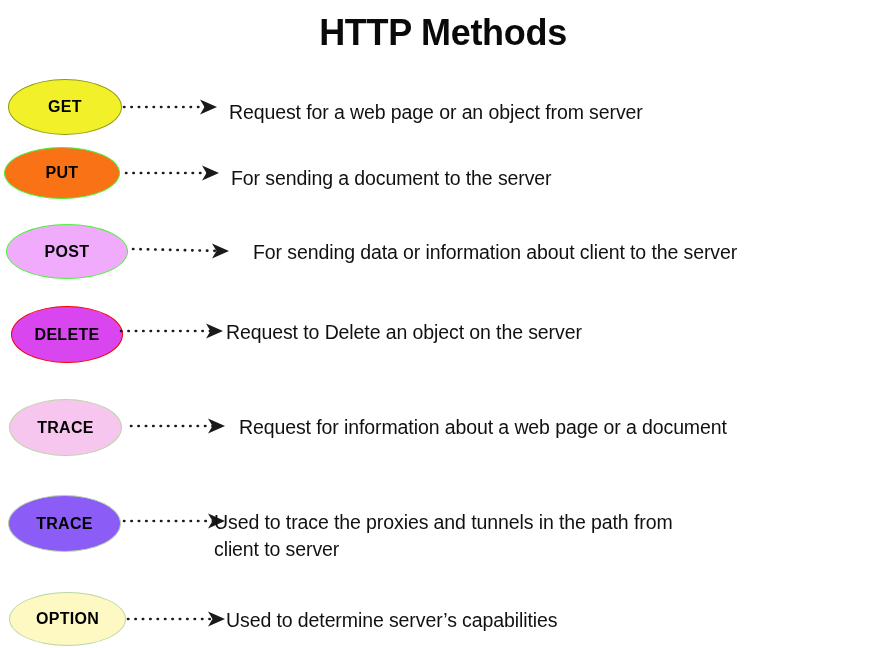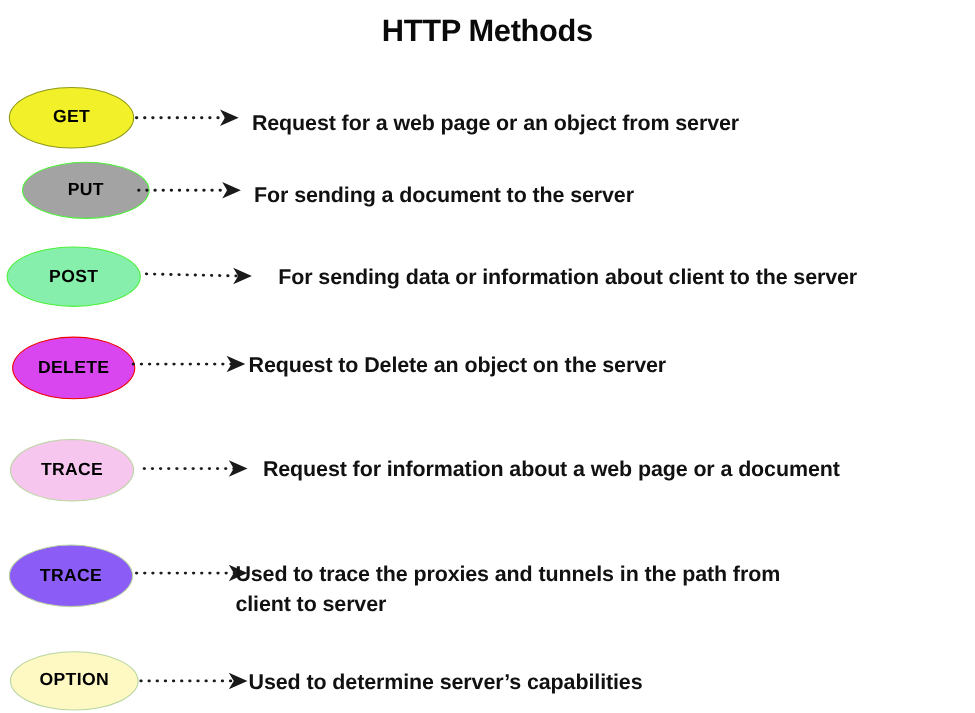--- a/index.html
+++ b/index.html
@@ -24,21 +24,21 @@
   }
 
   .page-title {
     position: absolute;
     top: 12px;
     left: 0;
     width: 886px;
     text-align: center;
     font-family: "Liberation Sans", sans-serif;
     font-weight: bold;
-    font-size: 28px;
+    font-size: 36px;
     letter-spacing: -0.3px;
     color: #0a0a0a;
     white-space: nowrap;
   }
 
   
   .row {
     position: absolute;
     left: 0;
     width: 886px;
@@ -64,21 +64,21 @@
 
   .arrow {
     position: absolute;
     height: 12px;
   }
 
   .desc {
     position: absolute;
     font-family: "Liberation Sans", sans-serif;
     font-size: 19.5px;
-    font-weight: 700;
+    font-weight: 400;
     color: #111111;
     line-height: 27px;
     white-space: pre-line;
     letter-spacing: -0.1px;
   }
 </style>
 </head>
 <body>
 
 <div id="diagram">
@@ -90,31 +90,31 @@
         <div class="bubble" style="left: 8px; top: 79px; width: 114px; height: 56px; background: rgb(242, 240, 40); border: 1.5px solid rgb(143, 154, 26);">
           <span class="bubble-label">GET</span>
         </div>
         <svg class="arrow" width="108" height="28" viewBox="0 0 108 28" style="position: absolute; left: 122px; top: 93px; height: 28px;">
           <line x1="2" y1="14" x2="88" y2="14" stroke="#1a1a1a" stroke-width="2.6" stroke-linecap="round" stroke-dasharray="0.4 7"></line>
           <path d="M 78 6.5 L 95 14 L 78 21.5 L 82.5 14 Z" fill="#1a1a1a"></path>
         </svg>
         <div class="desc" style="left: 229px; top: 99px;">Request for a web page or an object from server</div>
       </div>
       <div class="row">
-        <div class="bubble" style="left: 20px; top: 147px; width: 116px; height: 52px; background: #a3a3a3; border: 1.5px solid rgb(77, 240, 58);">
+        <div class="bubble" style="left: 4px; top: 147px; width: 116px; height: 52px; background: #f97316; border: 1.5px solid rgb(77, 240, 58);">
           <span class="bubble-label">PUT</span>
         </div>
         <svg class="arrow" width="108" height="28" viewBox="0 0 108 28" style="position: absolute; left: 124px; top: 159px; height: 28px;">
           <line x1="2" y1="14" x2="88" y2="14" stroke="#1a1a1a" stroke-width="2.6" stroke-linecap="round" stroke-dasharray="0.4 7"></line>
           <path d="M 78 6.5 L 95 14 L 78 21.5 L 82.5 14 Z" fill="#1a1a1a"></path>
         </svg>
         <div class="desc" style="left: 231px; top: 165px;">For sending a document to the server</div>
       </div>
       <div class="row">
-        <div class="bubble" style="left: 6px; top: 224px; width: 122px; height: 55px; background: #86efac; border: 1.5px solid rgb(77, 240, 58);">
+        <div class="bubble" style="left: 6px; top: 224px; width: 122px; height: 55px; background: #f0abfc; border: 1.5px solid rgb(77, 240, 58);">
           <span class="bubble-label">POST</span>
         </div>
         <svg class="arrow" width="111" height="30" viewBox="0 0 111 30" style="position: absolute; left: 131px; top: 235px; height: 30px;">
           <line x1="2" y1="14" x2="91" y2="16" stroke="#1a1a1a" stroke-width="2.6" stroke-linecap="round" stroke-dasharray="0.4 7"></line>
           <path d="M 81 8.5 L 98 16 L 81 23.5 L 85.5 16 Z" fill="#1a1a1a"></path>
         </svg>
         <div class="desc" style="left: 253px; top: 239px;">For sending data or information about client to the server</div>
       </div>
       <div class="row">
         <div class="bubble" style="left: 11px; top: 306px; width: 112px; height: 57px; background: #d946ef; border: 1.5px solid rgb(240, 0, 0);">

